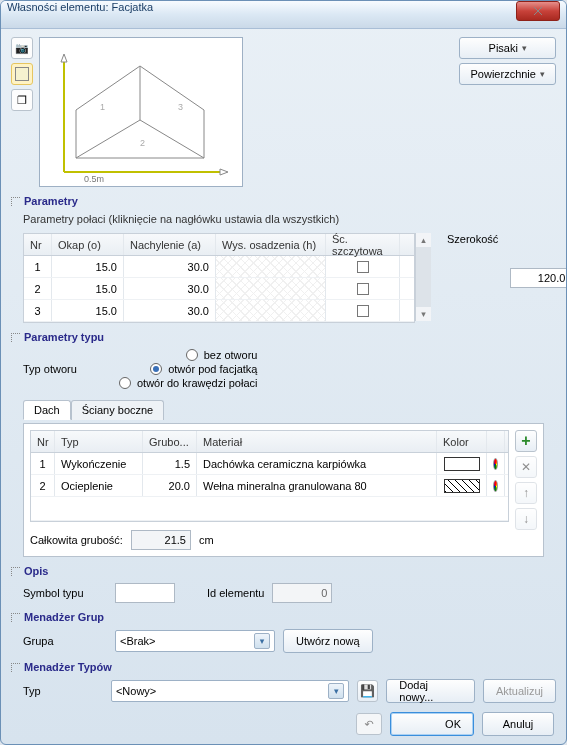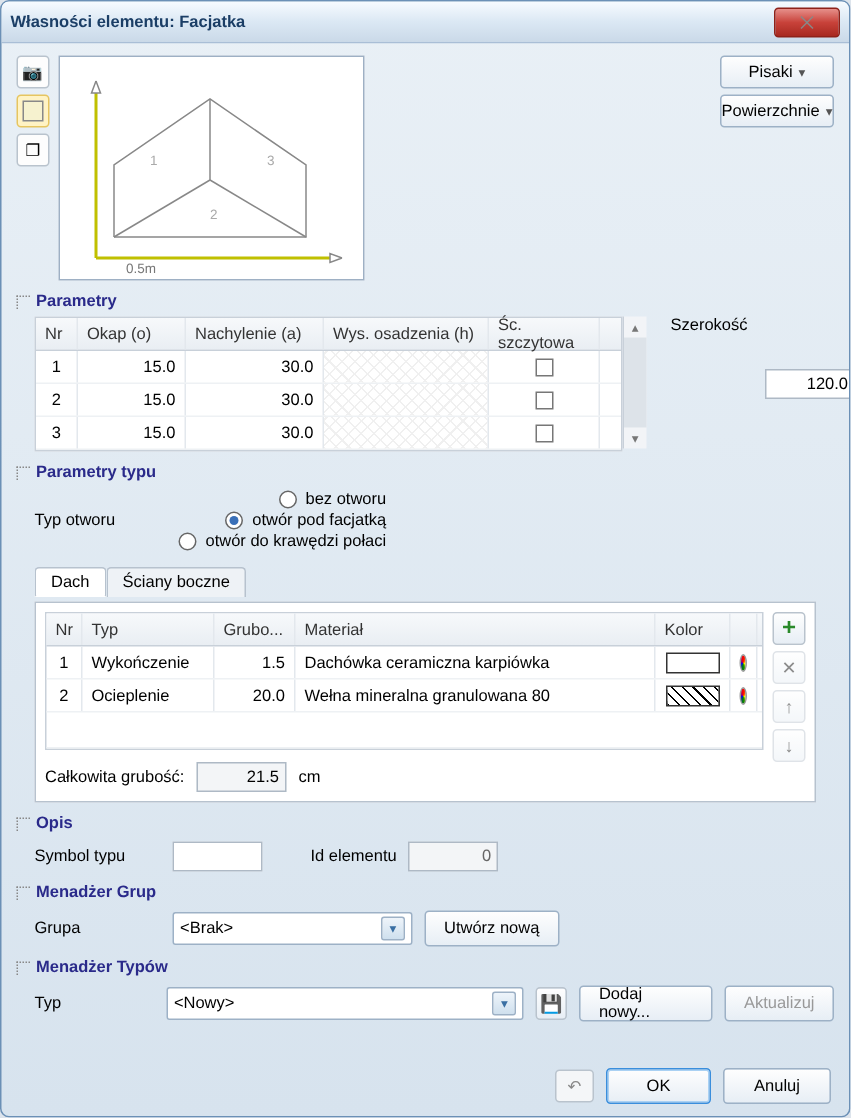--- a/index.html
+++ b/index.html
@@ -20,24 +20,23 @@
     border: 1px solid #6b90b6;
     border-radius: 6px;
     display: flex;
     flex-direction: column;
   }
   .titlebar {
     height: 28px;
     background: linear-gradient(#f7fbff, #dbe8f4 50%, #cad9e8);
     border-bottom: 1px solid #a9bed6;
     display: flex;
-    align-items: center;
+    align-items: flex-start;
     padding: 0 6px;
     border-radius: 5px 5px 0 0;
-    font-weight: bold;
   }
   .titlebar .title { flex: 1; color: #1b3e66; }
   .close-btn {
     width: 44px; height: 20px;
     background: linear-gradient(#e68f8a, #c8423a 50%, #a82920);
     border: 1px solid #8e2119;
     border-radius: 3px;
     color: #fff; font-weight: bold;
     display:flex; align-items:center; justify-content:center;
   }
@@ -61,21 +60,21 @@
   }
   .tool-btn.active { background: #fff3c4; border-color: #e6c560; }
   .preview {
     width: 204px; height: 150px;
     background: #fff;
     border: 1px solid #9eb0c4;
     position: relative;
   }
   .right-btns { margin-left:auto; display:flex; flex-direction:column; gap:4px; }
   .combo-btn {
-    width: 76px; height: 22px;
+    width: 97px; height: 22px;
     border: 1px solid #9db1c6;
     background: linear-gradient(#fefefe,#e7eef5);
     border-radius: 3px;
     display:flex; align-items:center; justify-content:center;
     gap:4px;
     font-size:11px;
   }
   .combo-btn::after { content:"▾"; font-size:9px; color:#555; }
   .section-head {
     display:flex; align-items:center; gap:4px;
@@ -219,20 +218,21 @@
           </div>
         <div class="combo-btn">
             <span>Powierzchnie</span>
           </div>
       </div>
     </div>
 
     <div class="section-head">
         <span>Parametry</span>
       </div>
+    <div class="subtext">Parametry połaci (kliknięcie na nagłówku ustawia dla wszystkich)</div>
     <div class="params-row">
       <div style="display:flex;">
         <div class="table">
           <div class="tr head">
             <div class="td c-nr left">Nr</div>
             <div class="td c-okap left">Okap (o)</div>
             <div class="td c-nach left">Nachylenie (a)</div>
             <div class="td c-wys left">Wys. osadzenia (h)</div>
             <div class="td c-sc left">Śc. szczytowa</div>
           </div>
@@ -395,20 +395,20 @@
           <span>Dodaj nowy...</span>
         </div>
       <div class="btn disabled">
           <span>Aktualizuj</span>
         </div>
     </div>
   </div>
 
   <div class="footer">
     <div class="undo">↶</div>
-    <div class="btn primary" style="width:70px;">
+    <div class="btn primary" style="width:84px;justify-content:flex-end;">
         <span>OK</span>
       </div>
     <div class="btn" style="width:72px;">
         <span>Anuluj</span>
       </div>
   </div>
 </div>
 
 </body></html>

